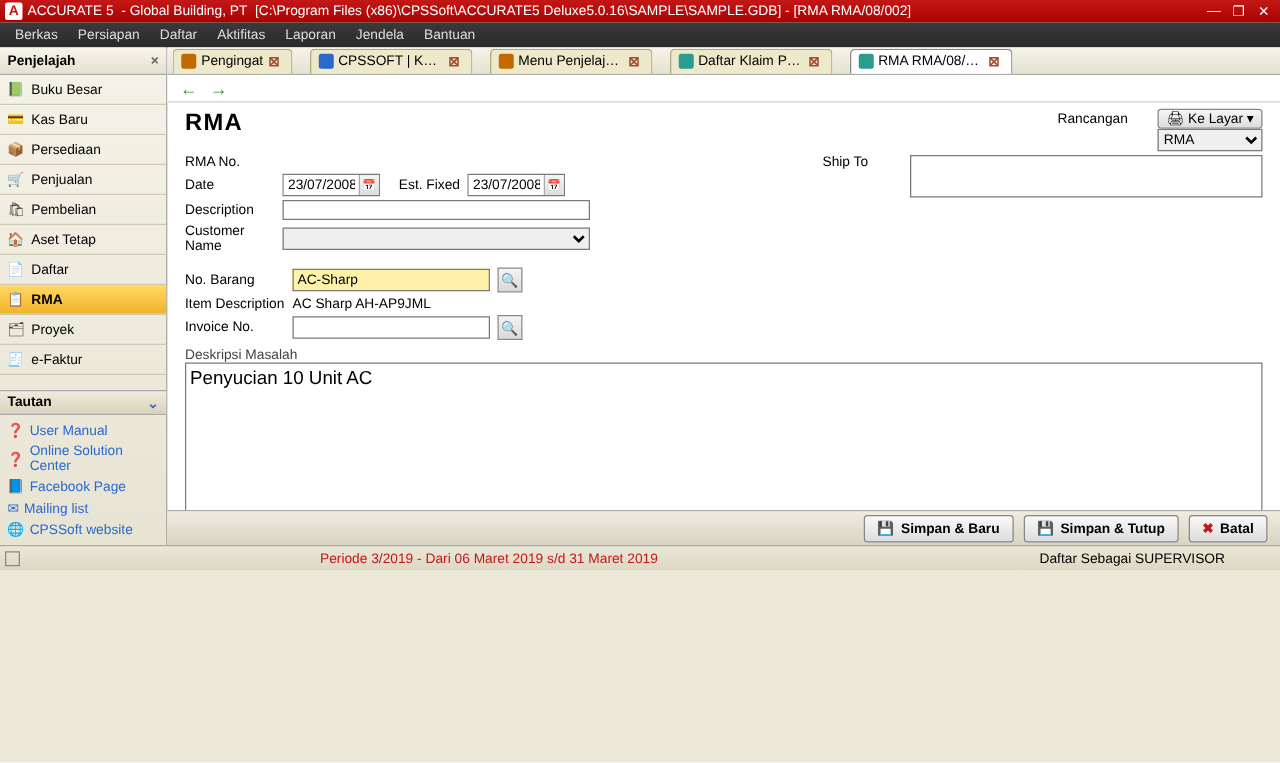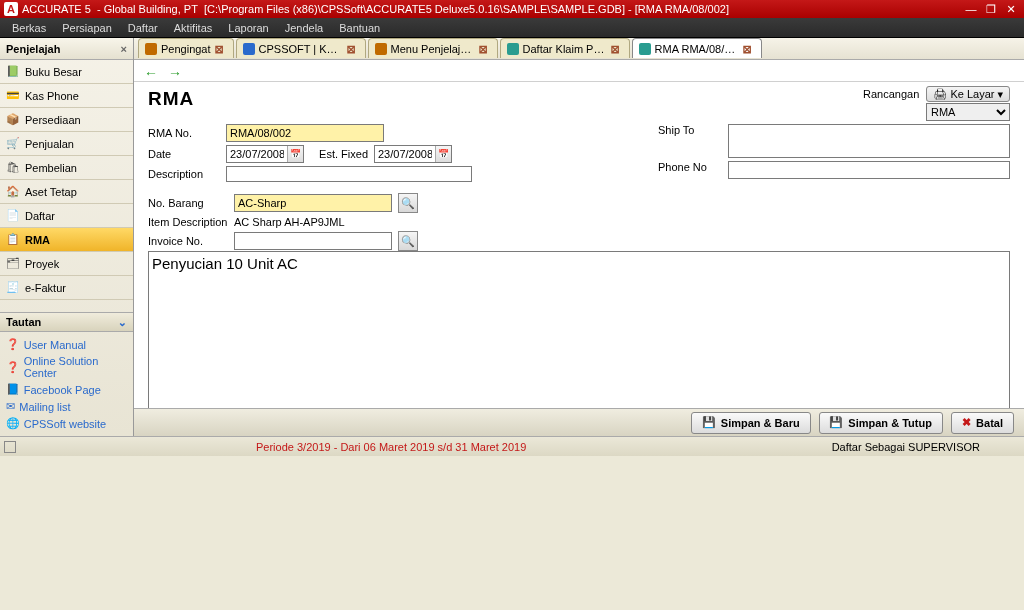--- a/index.html
+++ b/index.html
@@ -18,35 +18,35 @@
 .navlist{flex:0 0 auto}
 .navitem{height:24px;display:flex;align-items:center;padding:0 6px;border-bottom:1px solid #d0cab4;cursor:pointer;gap:5px}
 .navitem.active{background:linear-gradient(#ffd966,#f0b429);font-weight:bold}
 .navitem .nic{width:14px;height:14px;display:inline-block}
 .spacer{flex:1}
 .tautan-head{height:20px;background:linear-gradient(#f0ecdc,#d8d3bc);border-top:1px solid #aaa;border-bottom:1px solid #aaa;display:flex;align-items:center;padding:0 6px;font-weight:bold}
 .tautan-head .chev{margin-left:auto;color:#2a6acc}
 .tautan{padding:4px 6px}
 .tautan a{display:flex;align-items:center;gap:4px;color:#2a6acc;text-decoration:none;padding:2px 0;cursor:pointer}
 .main{flex:1;display:flex;flex-direction:column;background:#fff}
-.tabbar{height:22px;background:linear-gradient(#f6f3e8,#e6e2d2);border-bottom:1px solid #aaa;display:flex;align-items:flex-start;padding:0 4px;gap:2px}
+.tabbar{height:22px;background:linear-gradient(#f6f3e8,#e6e2d2);border-bottom:1px solid #aaa;display:flex;align-items:center;padding:0 4px;gap:14px}
 .tab{height:20px;background:#efe9cb;border:1px solid #b0a880;border-bottom:none;border-radius:4px 4px 0 0;display:flex;align-items:center;padding:0 6px;gap:4px;font-size:10px;max-width:130px;cursor:pointer}
 .tab .tic{width:12px;height:12px}
 .tab .tlbl{overflow:hidden;text-overflow:ellipsis;white-space:nowrap;flex:1}
 .tab .tx{width:12px;height:12px;color:#a05030;font-weight:bold;cursor:pointer}
 .tab.active{background:#fff;border-color:#888}
 .navarrow{height:22px;background:#fff;display:flex;align-items:center;padding:0 8px;gap:6px;border-bottom:1px solid #d0d0d0}
 .arrow{width:18px;height:16px;display:inline-flex;align-items:center;justify-content:center;cursor:pointer;font-size:14px;font-weight:bold}
 .arrow.back{color:#2a9c2a}
 .arrow.fwd{color:#2a9c2a}
 .form{flex:1;padding:6px 14px;display:flex;flex-direction:column;overflow:hidden}
 .form-head{display:flex;align-items:flex-start}
 .form-head h2{font-size:19px;font-weight:bold;font-family:Verdana,sans-serif;letter-spacing:1px}
 .rancangan{margin-left:auto;text-align:right}
-.rancangan .lbl{display:inline-block;margin-right:4px}
+.rancangan .lbl{display:inline-block;margin-right:21px}
 .rancangan .kelayar{background:linear-gradient(#f5f5f5,#ddd);border:1px solid #888;border-radius:3px;padding:1px 6px;cursor:pointer}
 .rancangan select{width:84px;border:1px solid #7a7a7a;font-size:11px;height:18px;margin-top:2px}
 .row{display:flex;align-items:center;margin-top:3px;gap:6px}
 .row .flab{width:72px}
 .row .flab2{width:80px}
 input.txt,input.date,select.cmb{border:1px solid #7a7a7a;height:18px;padding:0 3px;font-size:11px;background:#fff}
 input.hl{background:#fff2a8}
 input.txt{width:158px}
 .datewrap{display:inline-flex;border:1px solid #7a7a7a;height:18px;align-items:flex-start;background:#fff}
 .datewrap input{border:none;height:16px;width:60px;padding:0 3px}
@@ -104,21 +104,21 @@
       <span>Penjelajah</span>
       <span class="x">×</span>
     </div>
     <div class="navlist" id="navlist">
         <div class="navitem">
           <span class="nic" style="color:#2a9c2a">📗</span>
           <span style="">Buku Besar</span>
         </div>
         <div class="navitem">
           <span class="nic" style="color:#b38600">💳</span>
-          <span style="">Kas Phone</span>
+          <span style="">Kas Baru</span>
         </div>
         <div class="navitem">
           <span class="nic" style="color:#444">📦</span>
           <span style="">Persediaan</span>
         </div>
         <div class="navitem">
           <span class="nic" style="color:#c06a00">🛒</span>
           <span style="">Penjualan</span>
         </div>
         <div class="navitem">
@@ -215,47 +215,46 @@
           <span class="lbl">Rancangan</span>
           <span class="kelayar">🖨 <span>Ke Layar</span> ▾</span><br>
           <select class=""><option>RMA</option></select>
         </div>
       </div>
 
       <div class="twocol">
         <div class="leftc">
           <div class="row">
             <span class="flab">RMA No.</span>
-            <input class="txt hl" value="RMA/08/002" style="">
           </div>
           <div class="row">
             <span class="flab">Date</span>
             <span class="datewrap">
                 <input value="23/07/2008" style="">
                 <span class="cal">📅</span>
               </span>
             <span class="flab" style="width:58px;text-align:right">Est. Fixed</span>
             <span class="datewrap">
                 <input value="23/07/2008" style="">
                 <span class="cal">📅</span>
               </span>
           </div>
           <div class="row">
             <span class="flab">Description</span>
             <input class="desc" style="width: 246px;" value="">
           </div>
+          <div class="row">
+            <span class="flab">Customer Name</span>
+            <select class="cust"><option></option></select>
+          </div>
         </div>
         <div class="rightc">
           <div class="row">
             <span class="flab2">Ship To</span>
             <textarea class="ship" style=""></textarea>
-          </div>
-          <div class="row">
-            <span class="flab2">Phone No</span>
-            <input class="txt phone" value="" style="">
           </div>
         </div>
       </div>
 
       <div class="sect">
         <div class="row">
           <span class="flab2">No. Barang</span>
           <input class="txt hl" style="width: 158px;" value="AC-Sharp">
           <span class="iconbtn">🔍</span>
         </div>
@@ -263,20 +262,21 @@
           <span class="flab2">Item Description</span>
           <span>AC Sharp AH-AP9JML</span>
         </div>
         <div class="row">
           <span class="flab2">Invoice No.</span>
           <input class="txt invno" value="" style="">
           <span class="iconbtn">🔍</span>
         </div>
       </div>
 
+      <div class="deskmasalah">Deskripsi Masalah</div>
       <textarea class="bigtxt" style="">Penyucian 10 Unit AC</textarea>
     </div>
 
     <div class="footer-btns">
       <span class="fbtn">
           <span>💾</span>
           <span>Simpan &amp; Baru</span>
         </span>
       <span class="fbtn">
           <span>💾</span>

